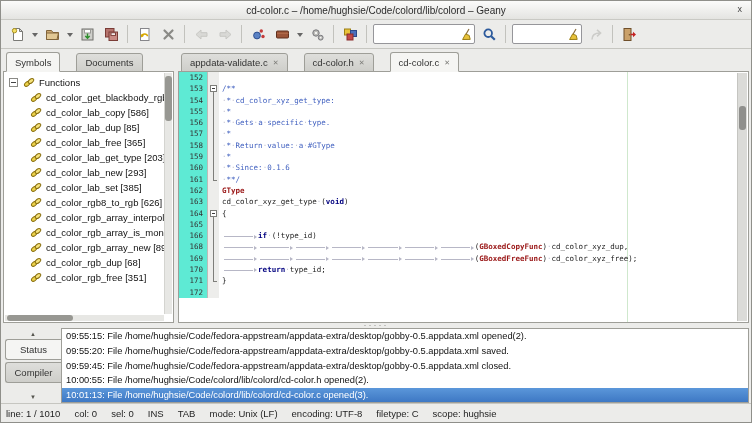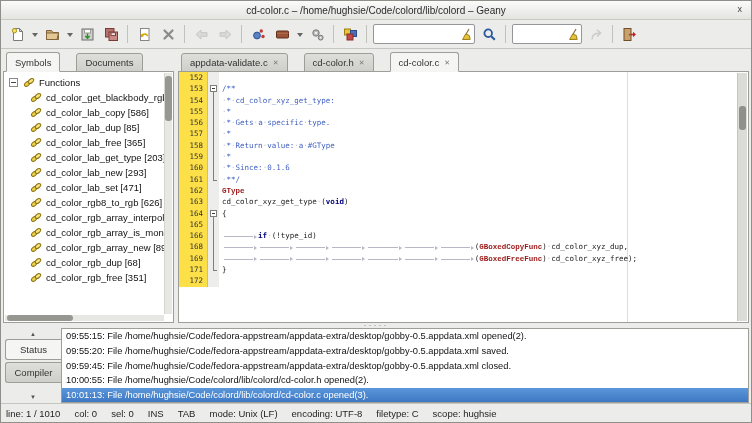--- a/index.html
+++ b/index.html
@@ -44,31 +44,31 @@
   .fn-icon{margin-right:4px;flex:0 0 auto;display:flex;}
   .side-vscroll{position:absolute;top:1px;right:1px;bottom:8px;width:7px;background:#e7e7e4;border-left:1px solid #d4d4d0;}
   .side-vscroll .thumb{position:absolute;left:0;right:0;top:3px;height:45px;background:#979792;border-radius:3px;}
   .side-hscroll{position:absolute;left:1px;right:9px;bottom:1px;height:6px;background:#e7e7e4;}
   .side-hscroll .thumb{position:absolute;top:0;bottom:0;left:2px;width:66px;background:#979792;border-radius:3px;}
 
   
   .codewrap{position:absolute;left:0;top:0;right:10px;bottom:0;overflow:hidden;font-family:"DejaVu Sans Mono",monospace;}
   .longline{position:absolute;left:448px;top:0;bottom:0;width:1px;background:#cfe8cd;}
   .codeline{display:flex;height:11.3px;line-height:11.3px;font-size:7.5px;position:relative;}
-  .lnum{width:29px;flex:0 0 29px;background:#fde047;border-right:1px solid #bcbcb8;color:#333;text-align:right;padding-right:4px;box-sizing:border-box;}
+  .lnum{width:29px;flex:0 0 29px;background:#5eead4;border-right:1px solid #bcbcb8;color:#333;text-align:right;padding-right:4px;box-sizing:border-box;}
   .fold{width:11px;flex:0 0 11px;background:#ededeb;position:relative;}
   .ctext{padding-left:3px;white-space:pre;color:#1a1a1a;}
   .fline{position:absolute;left:5px;top:0;bottom:0;width:1px;background:#7e7e7a;}
   .flineTop{position:absolute;left:5px;top:0;height:6px;width:1px;background:#7e7e7a;}
   .fstub{position:absolute;left:5px;top:6px;width:4px;height:1px;background:#7e7e7a;}
   .ftail{position:absolute;left:5px;top:9px;bottom:0;width:1px;background:#7e7e7a;}
   .fbox{position:absolute;left:2px;top:2px;width:7px;height:7px;box-sizing:border-box;background:#fff;border:1px solid #7e7e7a;}
   .fbox::after{content:"";position:absolute;left:1px;right:1px;top:2px;height:1px;background:#3c3c3c;}
   .kw{color:var(--keyword,#00007f);font-weight:bold;}
-  .type{color:var(--type,#991414);font-weight:bold;font-family:Liberation Mono, monospace;}
+  .type{color:var(--type,#991414);font-weight:bold;}
   .cdoc{color:var(--comment-doc,#3f5fbf);}
   .str{color:var(--string,#c87020);}
   .num{color:var(--number,#007f00);}
   .plain{color:#1a1a1a;}
   .ws{color:#c2c2d2;}
   .tab{display:inline-block;width:8ch;height:8px;position:relative;vertical-align:middle;}
   .tab::before{content:"";position:absolute;left:2px;right:5px;top:4px;height:1px;background:#b7b7c6;}
   .tab::after{content:"";position:absolute;right:1px;top:4.5px;transform:translateY(-50%);border-left:3px solid #b7b7c6;border-top:2.5px solid transparent;border-bottom:2.5px solid transparent;}
   .ed-vscroll{position:absolute;top:1px;right:1px;bottom:1px;width:9px;background:#dbdbd8;border-left:1px solid #c5c5c1;}
   .ed-vscroll .thumb{position:absolute;left:1px;right:1px;top:33px;height:24px;background:#8f8f8c;border-radius:3px;}
@@ -354,21 +354,21 @@
               </span>
               <span>cd_color_lab_new [293]</span>
             </div>
             <div class="trow">
               <span class="fn-icon">
                 <svg width="12" height="11">
                   <ellipse cx="4.2" cy="6.8" rx="3.1" ry="1.9" transform="rotate(-38 4.2 6.8)" fill="#ecd24a" stroke="#8a7010"></ellipse>
                   <ellipse cx="8" cy="4" rx="3.1" ry="1.9" transform="rotate(-38 8 4)" fill="#f5e27a" stroke="#8a7010"></ellipse>
                 </svg>
               </span>
-              <span>cd_color_lab_set [471]</span>
+              <span>cd_color_lab_set [385]</span>
             </div>
             <div class="trow">
               <span class="fn-icon">
                 <svg width="12" height="11">
                   <ellipse cx="4.2" cy="6.8" rx="3.1" ry="1.9" transform="rotate(-38 4.2 6.8)" fill="#ecd24a" stroke="#8a7010"></ellipse>
                   <ellipse cx="8" cy="4" rx="3.1" ry="1.9" transform="rotate(-38 8 4)" fill="#f5e27a" stroke="#8a7010"></ellipse>
                 </svg>
               </span>
               <span>cd_color_rgb8_to_rgb [626]</span>
             </div>
@@ -554,20 +554,27 @@
                 <span class="fline"></span>
               </div>
               <div class="ctext"><span class="tab"></span><span class="tab"></span><span class="tab"></span><span class="tab"></span><span class="tab"></span><span class="tab"></span><span class="tab"></span><span class="plain">(</span><span class="type">GBoxedCopyFunc</span><span class="plain">)<span class="ws">·</span>cd_color_xyz_dup,</span></div>
             </div>
             <div class="codeline">
               <div class="lnum">169</div>
               <div class="fold">
                 <span class="fline"></span>
               </div>
               <div class="ctext"><span class="tab"></span><span class="tab"></span><span class="tab"></span><span class="tab"></span><span class="tab"></span><span class="tab"></span><span class="tab"></span><span class="plain">(</span><span class="type">GBoxedFreeFunc</span><span class="plain">)<span class="ws">·</span>cd_color_xyz_free);</span></div>
+            </div>
+            <div class="codeline">
+              <div class="lnum">170</div>
+              <div class="fold">
+                <span class="fline"></span>
+              </div>
+              <div class="ctext"><span class="tab"></span><span class="kw">return</span><span class="plain"><span class="ws">·</span>type_id;</span></div>
             </div>
             <div class="codeline">
               <div class="lnum">171</div>
               <div class="fold">
                 <span class="flineTop"></span>
                 <span class="fstub"></span>
               </div>
               <div class="ctext"><span class="plain">}</span></div>
             </div>
             <div class="codeline">

